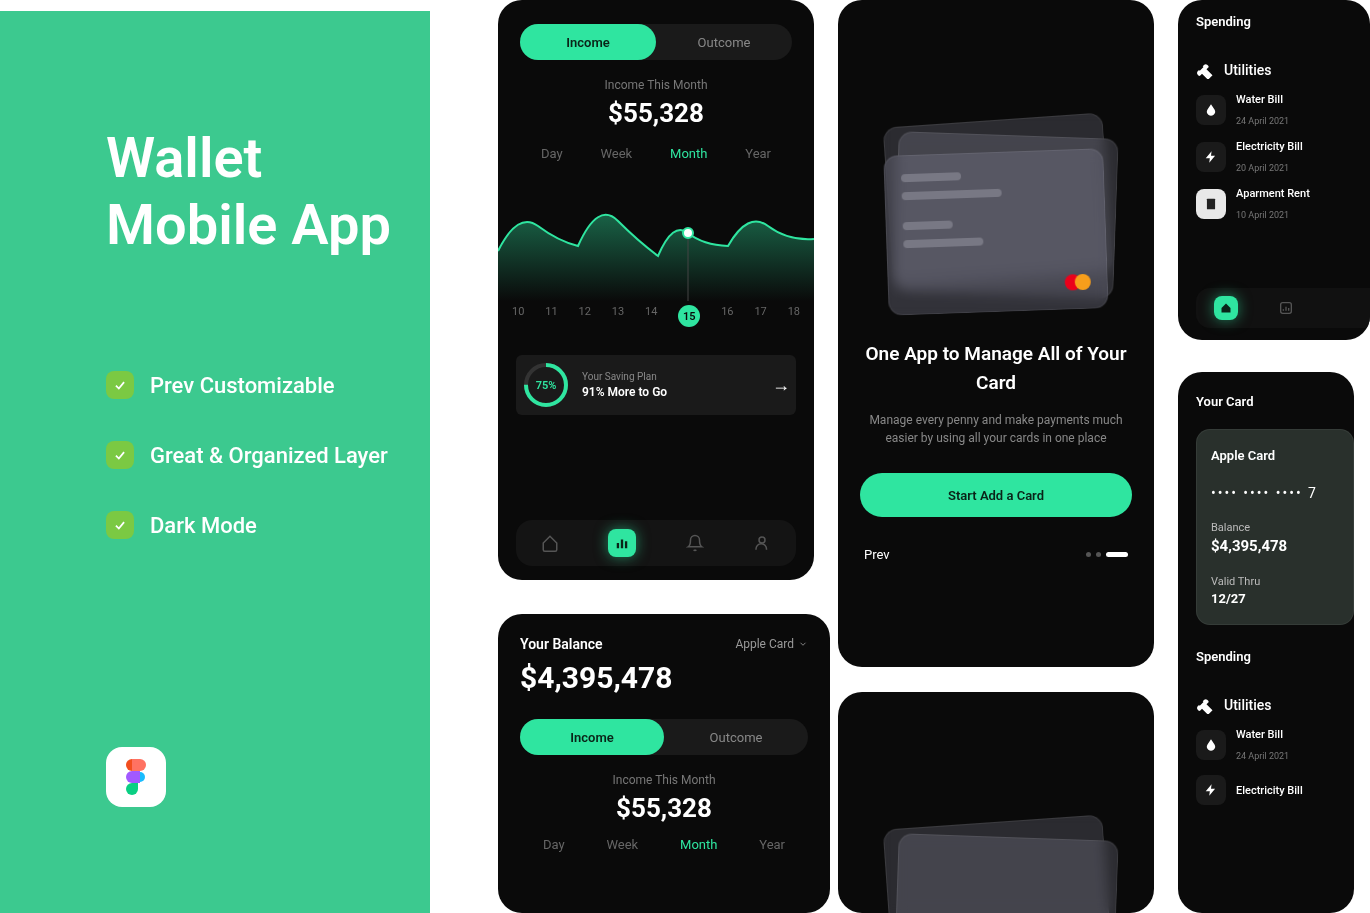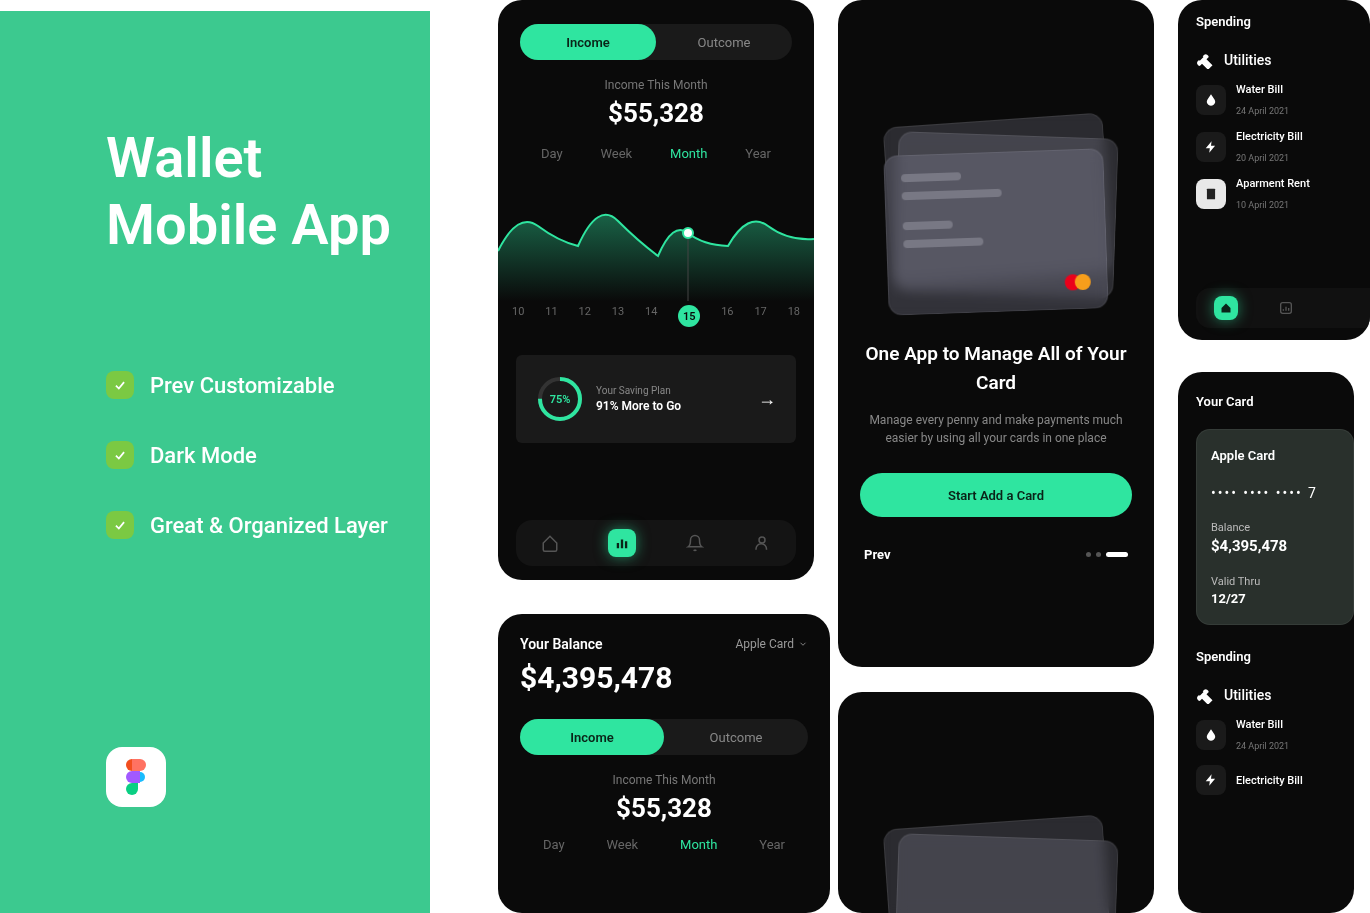--- a/index.html
+++ b/index.html
@@ -28,21 +28,21 @@
 .toggle-active{background:#2fe5a0;color:#0a2418;font-weight:600}
 .toggle-inactive{color:#888}
 .sub-label{text-align:center;color:#777;font-size:12px;margin-top:18px}
 .big-amount{text-align:center;color:#fff;font-size:26px;font-weight:700;margin-top:6px}
 .period-tabs{display:flex;justify-content:space-around;margin:18px 24px 0;color:#666;font-size:13px}
 .period-active{color:#2fe5a0}
 .chart-area{position:relative;height:170px;margin-top:10px}
 .chart-svg{width:100%;height:130px}
 .dates{display:flex;justify-content:space-between;color:#666;font-size:11px;padding:0 14px}
 .date-active{width:22px;height:22px;background:#2fe5a0;color:#0a0a0a;border-radius:50%;display:flex;align-items:center;justify-content:center;font-weight:600}
-.saving-card{margin:14px 18px 0;background:#1a1a1a;border-radius:6px;padding:20px;display:flex;align-items:center}
+.saving-card{margin:14px 18px 0;background:#1a1a1a;border-radius:6px;padding:6px;display:flex;align-items:center}
 .ring{width:48px;height:48px;position:relative}
 .ring svg{width:48px;height:48px}
 .ring-pct{position:absolute;top:50%;left:50%;transform:translate(-50%,-50%);color:#2fe5a0;font-size:11px;font-weight:600}
 .saving-txt{margin-left:12px;flex:1}
 .saving-title{color:#888;font-size:10px}
 .saving-sub{color:#fff;font-size:12px;font-weight:600;margin-top:3px}
 .arrow{color:#fff;font-size:18px}
 .nav-bar{position:absolute;bottom:14px;left:18px;right:18px;height:46px;background:#141414;border-radius:16px;display:flex;align-items:center;justify-content:space-around}
 .nav-icon{color:#555;display:flex}
 .nav-active{background:#2fe5a0;width:28px;height:28px;border-radius:8px;display:flex;align-items:center;justify-content:center;box-shadow:0 0 14px #2fe5a088}
@@ -51,26 +51,26 @@
 .glass-card{position:absolute;background:rgba(140,140,160,0.25);backdrop-filter:blur(6px);border-radius:14px;border:1px solid rgba(255,255,255,0.08)}
 .gc1{width:220px;height:160px;left:50px;top:60px;transform:rotate(-4deg)}
 .gc2{width:220px;height:160px;left:58px;top:75px;transform:rotate(2deg)}
 .gc3{width:220px;height:160px;left:48px;top:92px;transform:rotate(-2deg);background:rgba(120,120,140,0.35)}
 .card-line{height:8px;background:rgba(200,200,210,0.3);border-radius:4px;margin:10px 16px}
 .mc-logo{position:absolute;bottom:12px;right:14px}
 .hero-title{color:#fff;font-size:19px;font-weight:600;text-align:center;line-height:1.5;margin:0 26px 14px}
 .hero-sub{color:#888;font-size:12px;text-align:center;line-height:1.5;margin:0 26px}
 .cta-btn{margin:26px 22px 0;background:#2fe5a0;color:#0a2418;font-size:13px;font-weight:600;height:44px;border-radius:22px;display:flex;align-items:center;justify-content:center;cursor:pointer}
 .pager{display:flex;align-items:center;justify-content:space-between;margin:30px 26px 0}
-.prev-link{color:#fff;font-size:13px;font-weight:700}
+.prev-link{color:#fff;font-size:13px;font-weight:400}
 .dots{display:flex;gap:5px}
 .dot{width:5px;height:5px;border-radius:50%;background:#555}
 .dot-active{width:22px;background:#fff;border-radius:3px}
 .section-h-sm{color:#fff;font-size:13px;font-weight:600;margin:14px 18px 0}
-.cat-row{display:flex;align-items:center;margin:22px 18px 0;gap:10px}
+.cat-row{display:flex;align-items:center;margin:32px 18px 0;gap:10px}
 .cat-icon{width:18px;height:18px}
 .cat-label{color:#fff;font-size:14px;font-weight:500}
 .list-item{display:flex;align-items:center;margin:14px 18px 0}
 .li-icon{width:30px;height:30px;background:#1a1a1a;border-radius:8px;display:flex;align-items:center;justify-content:center}
 .li-txt{margin-left:10px}
 .li-title{color:#fff;font-size:11px;font-weight:500}
 .li-date{color:#777;font-size:9px;margin-top:10px}
 
 .balance-row{display:flex;justify-content:space-between;align-items:center;margin:22px 22px 0}
 .balance-label{color:#fff;font-size:14px;font-weight:600}
@@ -101,29 +101,29 @@
             </svg>
           </div>
       <div class="feature-txt">Prev Customizable</div>
     </div>
     <div class="feature">
       <div class="check">
             <svg viewBox="0 0 24 24" fill="none" stroke="#fff" stroke-width="3">
               <polyline points="5 13 10 18 19 7"></polyline>
             </svg>
           </div>
-      <div class="feature-txt">Dark Mode</div>
+      <div class="feature-txt">Great &amp; Organized Layer</div>
     </div>
     <div class="feature">
       <div class="check">
             <svg viewBox="0 0 24 24" fill="none" stroke="#fff" stroke-width="3">
               <polyline points="5 13 10 18 19 7"></polyline>
             </svg>
           </div>
-      <div class="feature-txt">Great &amp; Organized Layer</div>
+      <div class="feature-txt">Dark Mode</div>
     </div>
   </div>
   <div class="figma-badge">
     <svg viewBox="0 0 24 36">
           <circle cx="16" cy="18" r="5" fill="#1abcfe"></circle>
           <path d="M8 0h8v12H8a6 6 0 010-12z" fill="#f24e1e"></path>
           <path d="M16 0h-8v12h8a6 6 0 000-12z" fill="#ff7262"></path>
           <path d="M8 12h8v12H8a6 6 0 010-12z" fill="#a259ff"></path>
           <path d="M8 24h6v6a6 6 0 11-6-6z" fill="#0acf83"></path>
         </svg>

